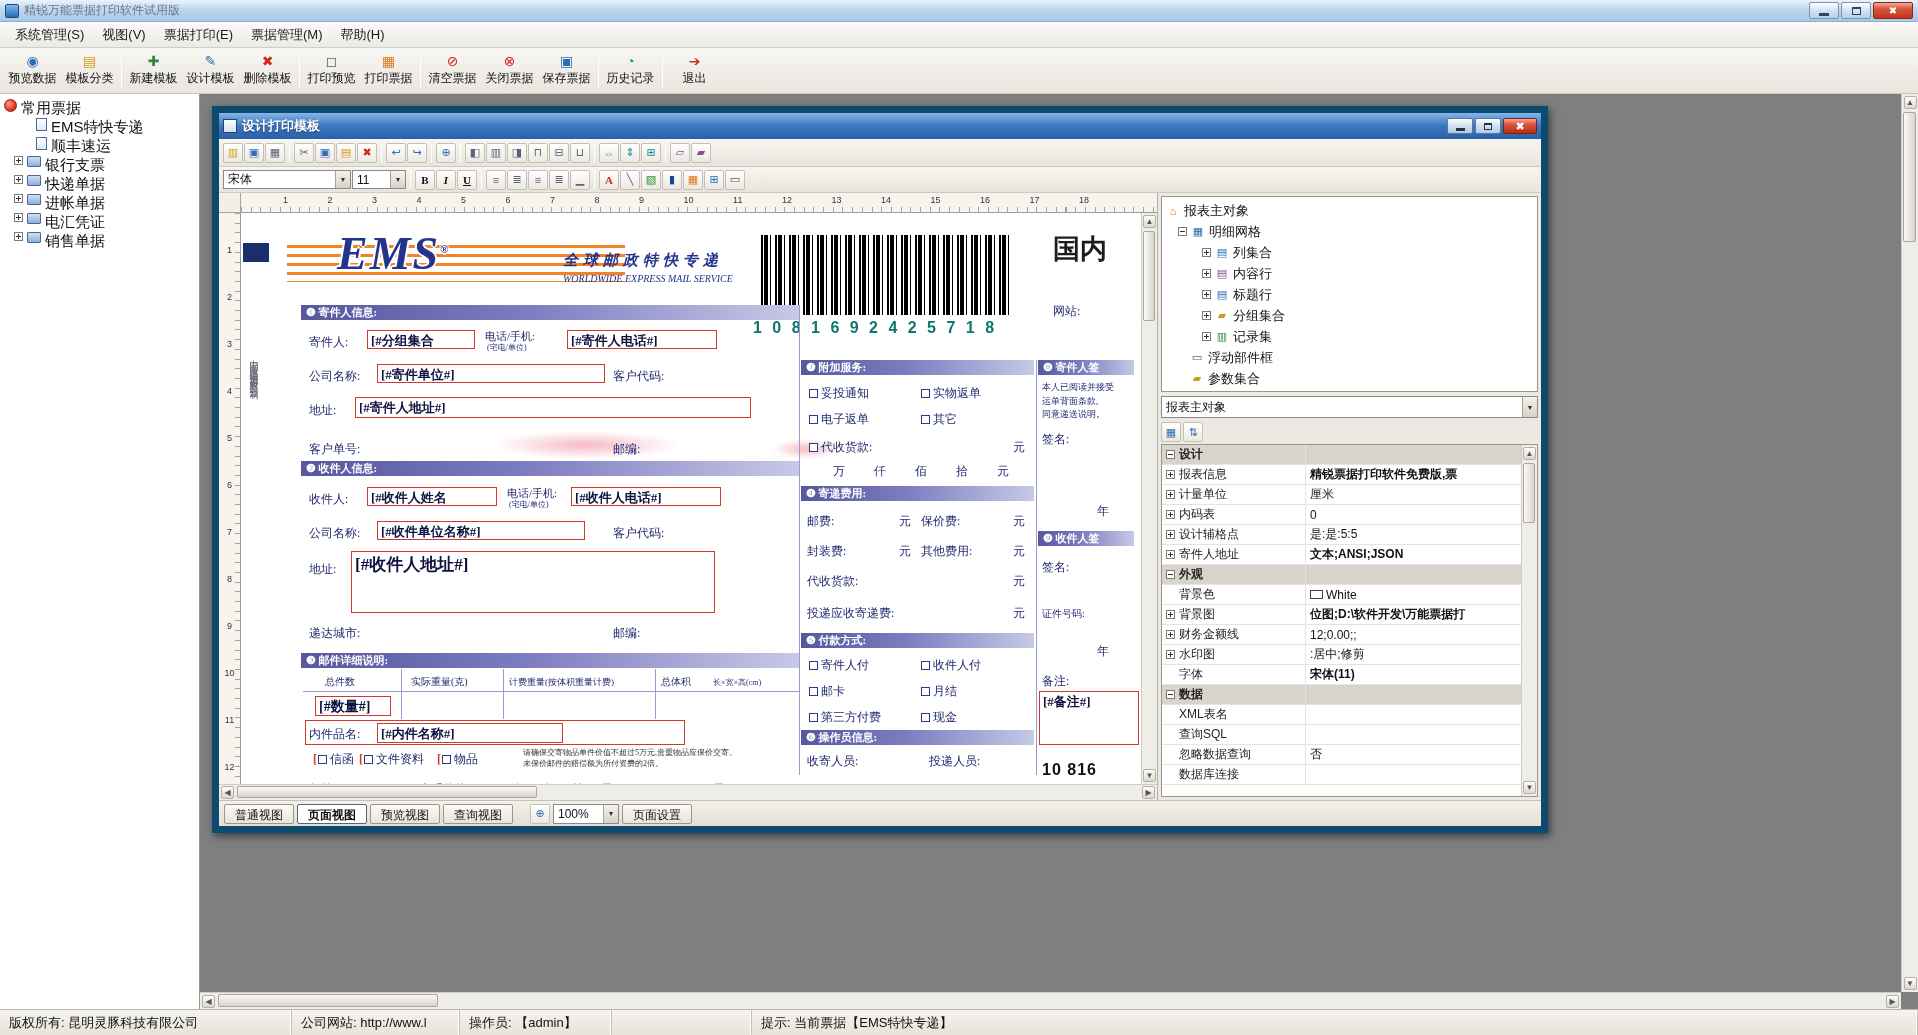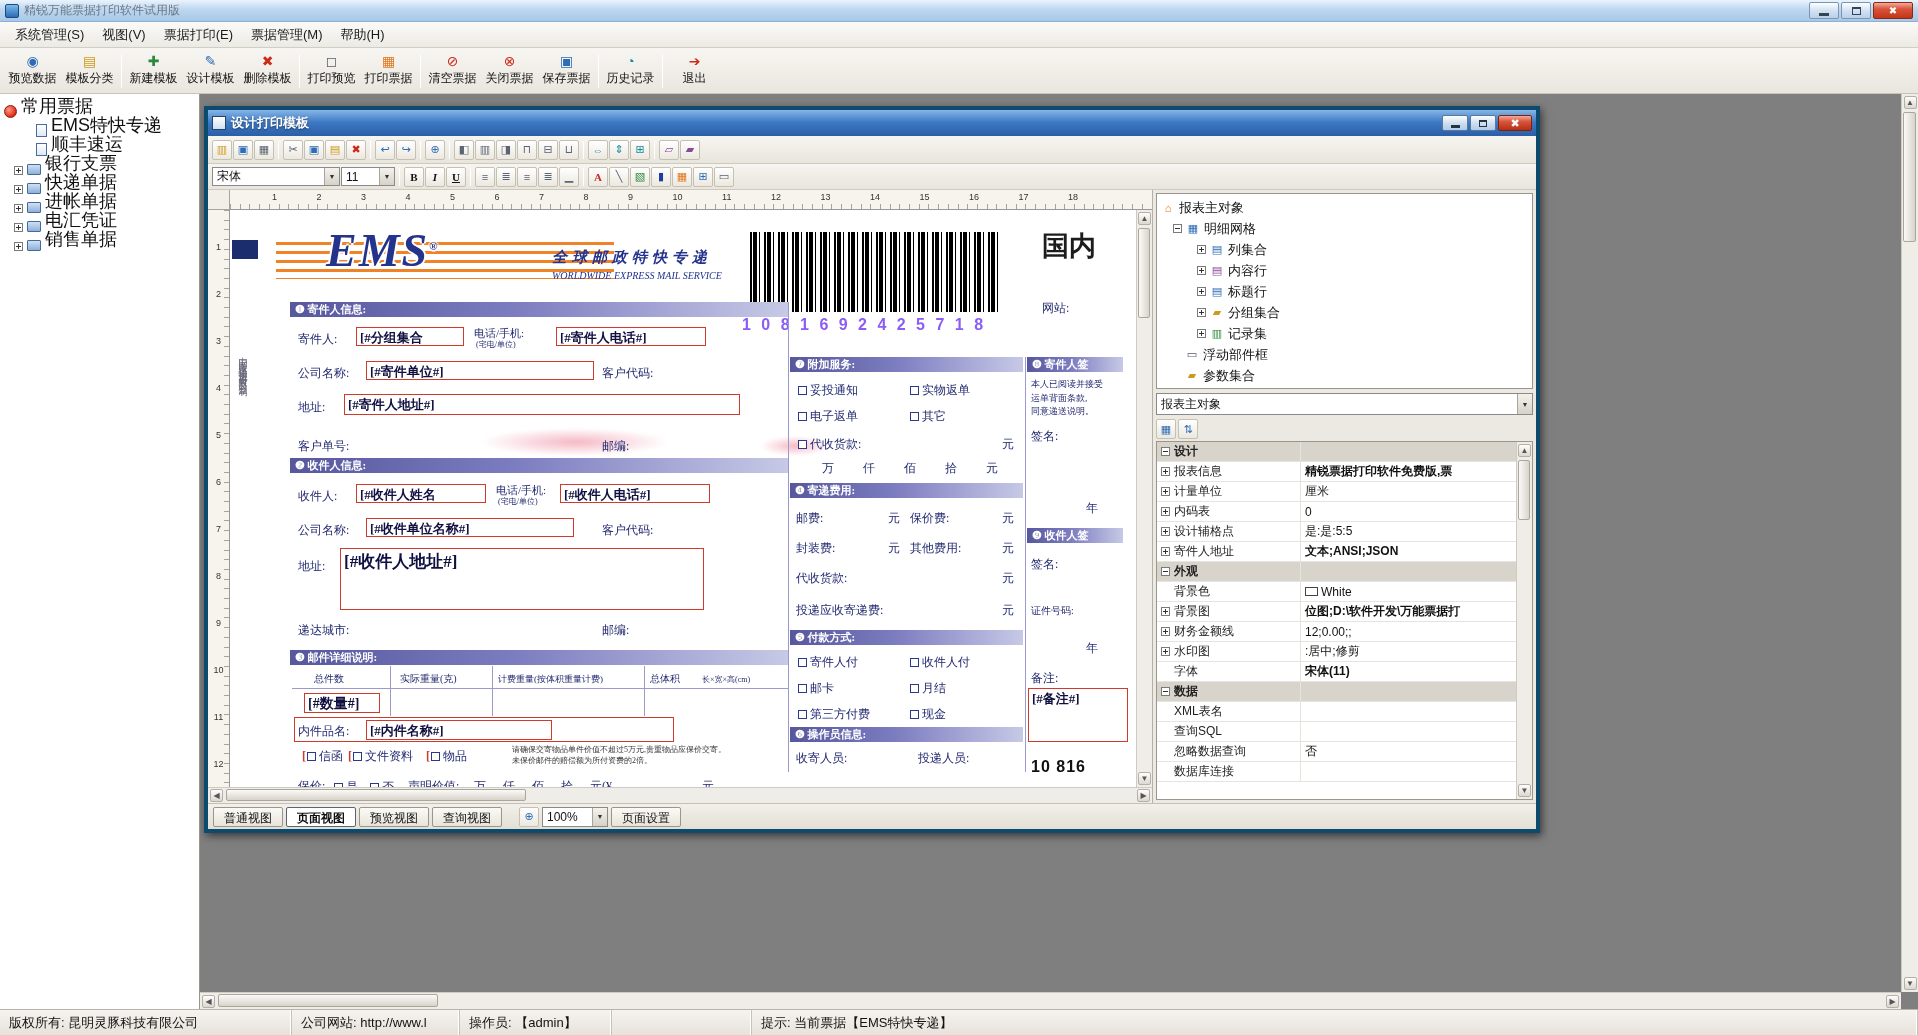--- a/index.html
+++ b/index.html
@@ -23,37 +23,37 @@
   .tbtn{width:57px;height:41px;display:flex;flex-direction:column;align-items:center;justify-content:center;gap:1px;border:1px solid transparent;border-radius:2px}
   .tg{font-size:14px;line-height:15px}
   .tl{font-size:12px;color:#111;white-space:nowrap}
   .tsep{width:1px;height:34px;background:#c6c1b4;border-right:1px solid #fff;margin:0 3px}
   .g-blue{color:#2e6db5}.g-nav{color:#1f3f9f}.g-red{color:#cc2a1a}.g-orange{color:#e07820}
   .g-green{color:#2a8a3a}.g-teal{color:#18899a}.g-gold{color:#cf9a1c}.g-gray{color:#5a6472}.g-purple{color:#8a4a9a}
 
   
   .workspace{display:flex;height:915px}
   .treepanel{width:200px;background:#fff;border-right:1px solid #9a968c;padding:5px 2px;overflow:hidden}
-  .trow{display:flex;align-items:flex-end;gap:4px;height:19px;font-size:18px;white-space:nowrap}
+  .trow{display:flex;align-items:flex-start;gap:4px;height:19px;font-size:15px;white-space:nowrap}
   .exp{width:9px;height:9px;border:1px solid #7a7a7a;background:#fff;position:relative;display:inline-block;flex:0 0 9px}
   .exp::before{content:"";position:absolute;left:1px;right:1px;top:3px;height:1px;background:#333}
   .exp.plus::after{content:"";position:absolute;top:1px;bottom:1px;left:3px;width:1px;background:#333}
   .ico-root{width:13px;height:13px;border-radius:50%;background:radial-gradient(circle at 35% 35%,#ff9a8a,#e02a10 70%);border:1px solid #8a1a08;flex:0 0 13px}
   .ico-doc{width:11px;height:13px;background:linear-gradient(#ffffff,#dfe8f6);border:1px solid #4a6a9a;flex:0 0 11px}
   .ico-folder{width:14px;height:11px;background:linear-gradient(#cfe0f5,#8fb0d8);border:1px solid #456a9a;border-radius:1px;flex:0 0 14px}
 
   .mdi{flex:1;position:relative;background:#7f7f7f;overflow:hidden}
   .sbar-v{position:absolute;right:0;top:0;width:17px;height:898px;background:#efede8;border-left:1px solid #cfcbc2;display:flex;flex-direction:column;align-items:center;justify-content:space-between;padding:2px 0}
   .sbar-h{position:absolute;left:0;bottom:0;right:17px;height:17px;background:#efede8;border-top:1px solid #cfcbc2;display:flex;align-items:center;justify-content:space-between;padding:0 2px}
   .sarrow{font-size:8px;color:#555;width:13px;height:13px;display:flex;align-items:center;justify-content:center;background:linear-gradient(#fdfdfc,#dcd8d0);border:1px solid #b4b0a6;border-radius:2px}
   .vthumb{width:13px;height:130px;background:linear-gradient(90deg,#fbfaf8,#d8d4cb);border:1px solid #aaa69c;border-radius:2px;position:absolute;top:18px;left:1px}
   .hthumb{width:220px;height:13px;background:linear-gradient(#fbfaf8,#d8d4cb);border:1px solid #aaa69c;border-radius:2px;position:absolute;left:18px;top:1px}
 
   
-  .childwin{position:absolute;left:4px;top:12px;width:1336px;height:727px;background:#ece9e2;border:4px solid #0c4a6e;box-shadow:2px 3px 8px rgba(0,0,0,.55);display:flex;flex-direction:column}
+  .childwin{position:absolute;left:12px;top:12px;width:1336px;height:727px;background:#ece9e2;border:7px solid #0c4a6e;box-shadow:2px 3px 8px rgba(0,0,0,.55);display:flex;flex-direction:column}
   .cw-title{height:26px;background:linear-gradient(#85b6e8,#3d78c2 48%,#2a5fa8);display:flex;align-items:center;padding:0 4px;flex:0 0 26px}
   .cw-ico{width:14px;height:14px;background:linear-gradient(#fff,#cfe0f2);border:1px solid #23456a}
   .cw-titletext{color:#fff;font-weight:bold;font-size:13px;margin-left:5px;text-shadow:0 1px 2px rgba(0,0,0,.45)}
   .cwbtns{margin-left:auto;display:flex;gap:2px}
   .cwbtn{width:26px;height:16px;border:1px solid #5a7a9c;border-radius:2px;background:linear-gradient(#fdfeff,#cfe0f0 50%,#b2cbe6);display:flex;align-items:center;justify-content:center;color:#234;font-size:9px}
   .cwbtn.close{width:34px;background:linear-gradient(#f2ab9b,#d9543a 40%,#b52f14);color:#fff;border-color:#7a2410;font-weight:bold;font-size:11px}
   .cwmindash{width:9px;height:3px;background:#234;margin-top:6px}
   .cwmaxbox{width:8px;height:7px;border:1px solid #234;border-top-width:2px}
 
   .cw-tb{background:linear-gradient(#f7f5f0,#e8e5dc);display:flex;align-items:center;gap:1px;padding:0 4px;border-bottom:1px solid #cfcabf}
@@ -88,21 +88,21 @@
   .vert{writing-mode:vertical-rl;letter-spacing:2px}
   .fl{position:absolute;font-size:12px;color:#232a70;white-space:nowrap}
   .fl.s11{font-size:11px}.fl.s10{font-size:10px}.fl.s9{font-size:9px}.fl.s8{font-size:8px}
   .emstripes{position:absolute;background:repeating-linear-gradient(#f08228 0 3px,transparent 3px 9px)}
   .emslogo{position:absolute;font-size:46px;font-style:italic;font-weight:900;color:#24348c;letter-spacing:2px;line-height:1;text-shadow:2px 0 0 #fff,-2px 0 0 #fff,0 2px 0 #fff,0 -2px 0 #fff}
   .reg{font-size:11px;font-weight:bold;vertical-align:super}
   .logo-cn{position:absolute;font-size:15px;font-weight:bold;font-style:italic;letter-spacing:5px;color:#24348c;white-space:nowrap}
   .logo-en{position:absolute;font-size:10px;font-style:italic;color:#24348c;white-space:nowrap}
   .domestic{position:absolute;font-size:27px;font-weight:bold;color:#1c1c1c;white-space:nowrap}
   .barcode{position:absolute;background:repeating-linear-gradient(90deg,#000 0 2px,#fff 2px 3px,#000 3px 7px,#fff 7px 9px,#000 9px 10px,#fff 10px 14px)}
-  .bdigits{position:absolute;font-size:16px;font-weight:bold;letter-spacing:3px;color:#8b5cf6;white-space:nowrap;font-family:"Liberation Sans","DejaVu Sans",sans-serif}
+  .bdigits{position:absolute;font-size:16px;font-weight:bold;letter-spacing:3px;color:#0f766e;white-space:nowrap;font-family:"Liberation Sans","DejaVu Sans",sans-serif}
   .secbar{position:absolute;height:15px;background:linear-gradient(90deg,#57579e,#7c7cc0 45%,#c7c9e6);color:#fff;font-size:11px;font-weight:bold;display:flex;align-items:center;padding-left:5px;white-space:nowrap}
   .rfld{position:absolute;border:1px solid #d03a2a;color:#101040;font-weight:bold;font-size:13px;padding:1px 3px;white-space:nowrap;overflow:hidden}
   .rfld.big{font-size:17px}
   .rbox{position:absolute;border:1px solid #d03a2a}
   .cb-item{position:absolute;font-size:12px;color:#232a70;display:flex;align-items:center;white-space:nowrap}
   .cbx{display:inline-block;width:9px;height:9px;border:1px solid #2a3a8a;background:#fff;margin-right:3px;flex:0 0 9px}
   .redbr{color:#d03a2a;font-weight:bold;margin-right:1px}
   .wsp14{word-spacing:14px}.wsp26{word-spacing:26px}
   .vline{position:absolute;width:1px;background:#9a9ace}
   .hline{position:absolute;height:1px;background:#9a9ace}

